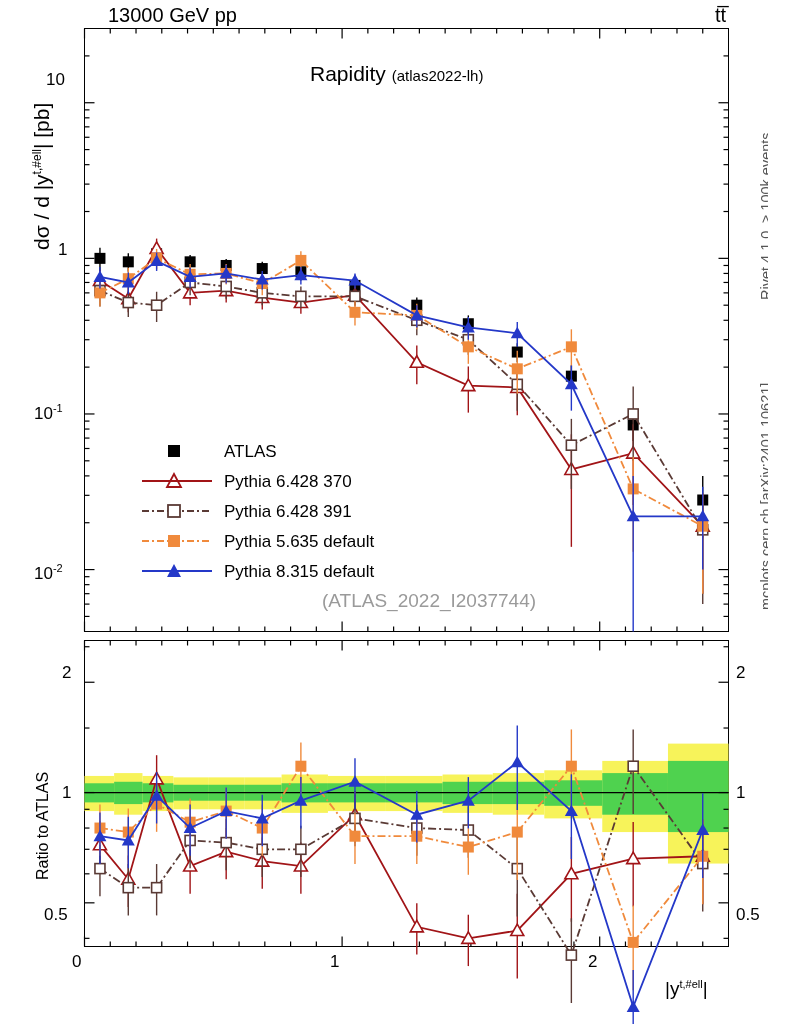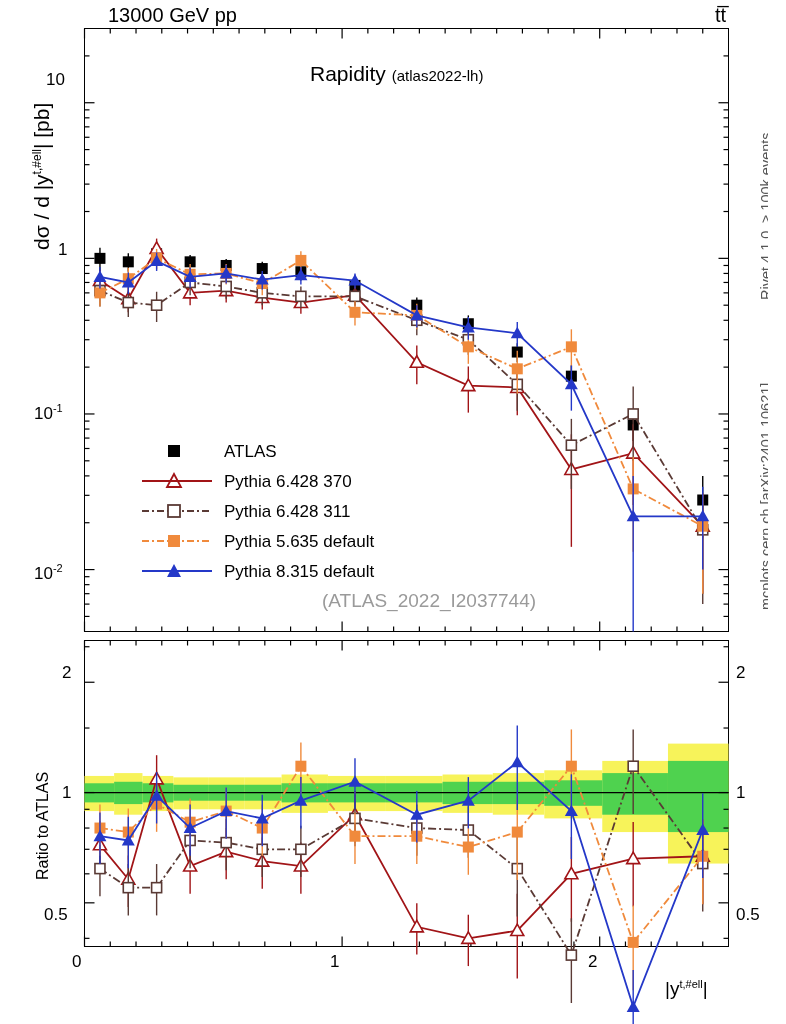--- a/index.html
+++ b/index.html
@@ -93,21 +93,21 @@
       </span>
       <span class="leglabel">Pythia 6.428 370</span>
     </div>
     <div class="legrow">
       <span class="legsym">
         <svg width="74" height="22">
             <line x1="2" y1="11" x2="72" y2="11" stroke="#5a3a35" stroke-width="1.8" stroke-dasharray="7,3,2,3"></line>
             <rect x="28" y="5" width="12" height="12" fill="#fff" stroke="#5a3a35" stroke-width="1.8"></rect>
           </svg>
       </span>
-      <span class="leglabel">Pythia 6.428 311</span>
+      <span class="leglabel">Pythia 6.428 391</span>
     </div>
     <div class="legrow">
       <span class="legsym">
         <svg width="74" height="22">
             <line x1="2" y1="11" x2="72" y2="11" stroke="#f08a3c" stroke-width="1.8" stroke-dasharray="7,3,2,3"></line>
             <rect x="28" y="5" width="12" height="12" fill="#f08a3c"></rect>
           </svg>
       </span>
       <span class="leglabel">Pythia 5.635 default</span>
     </div>

